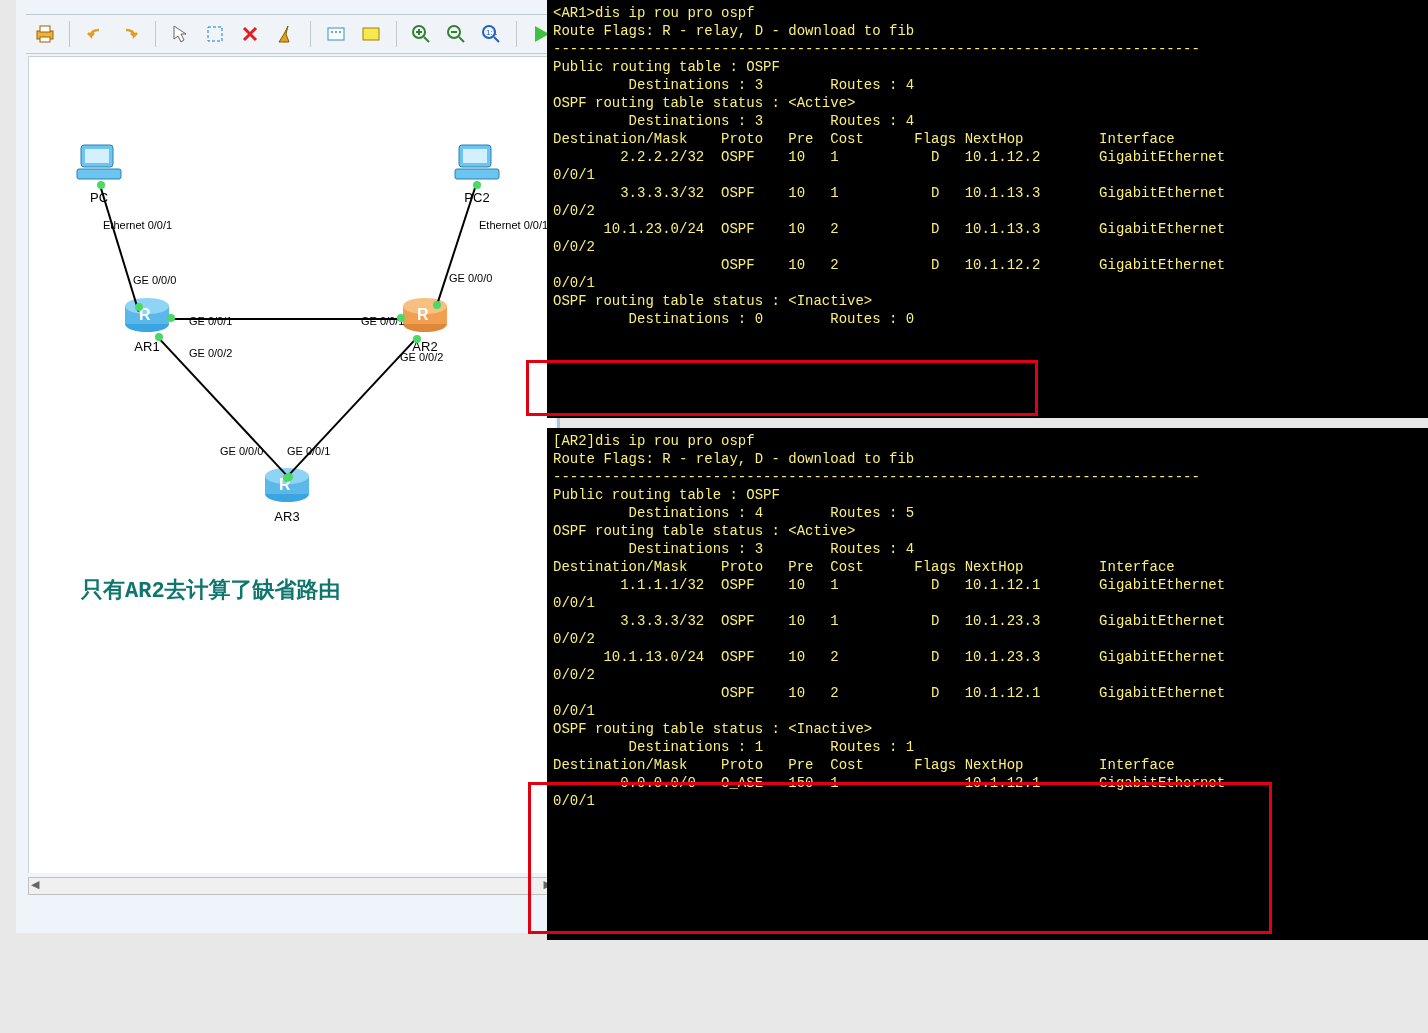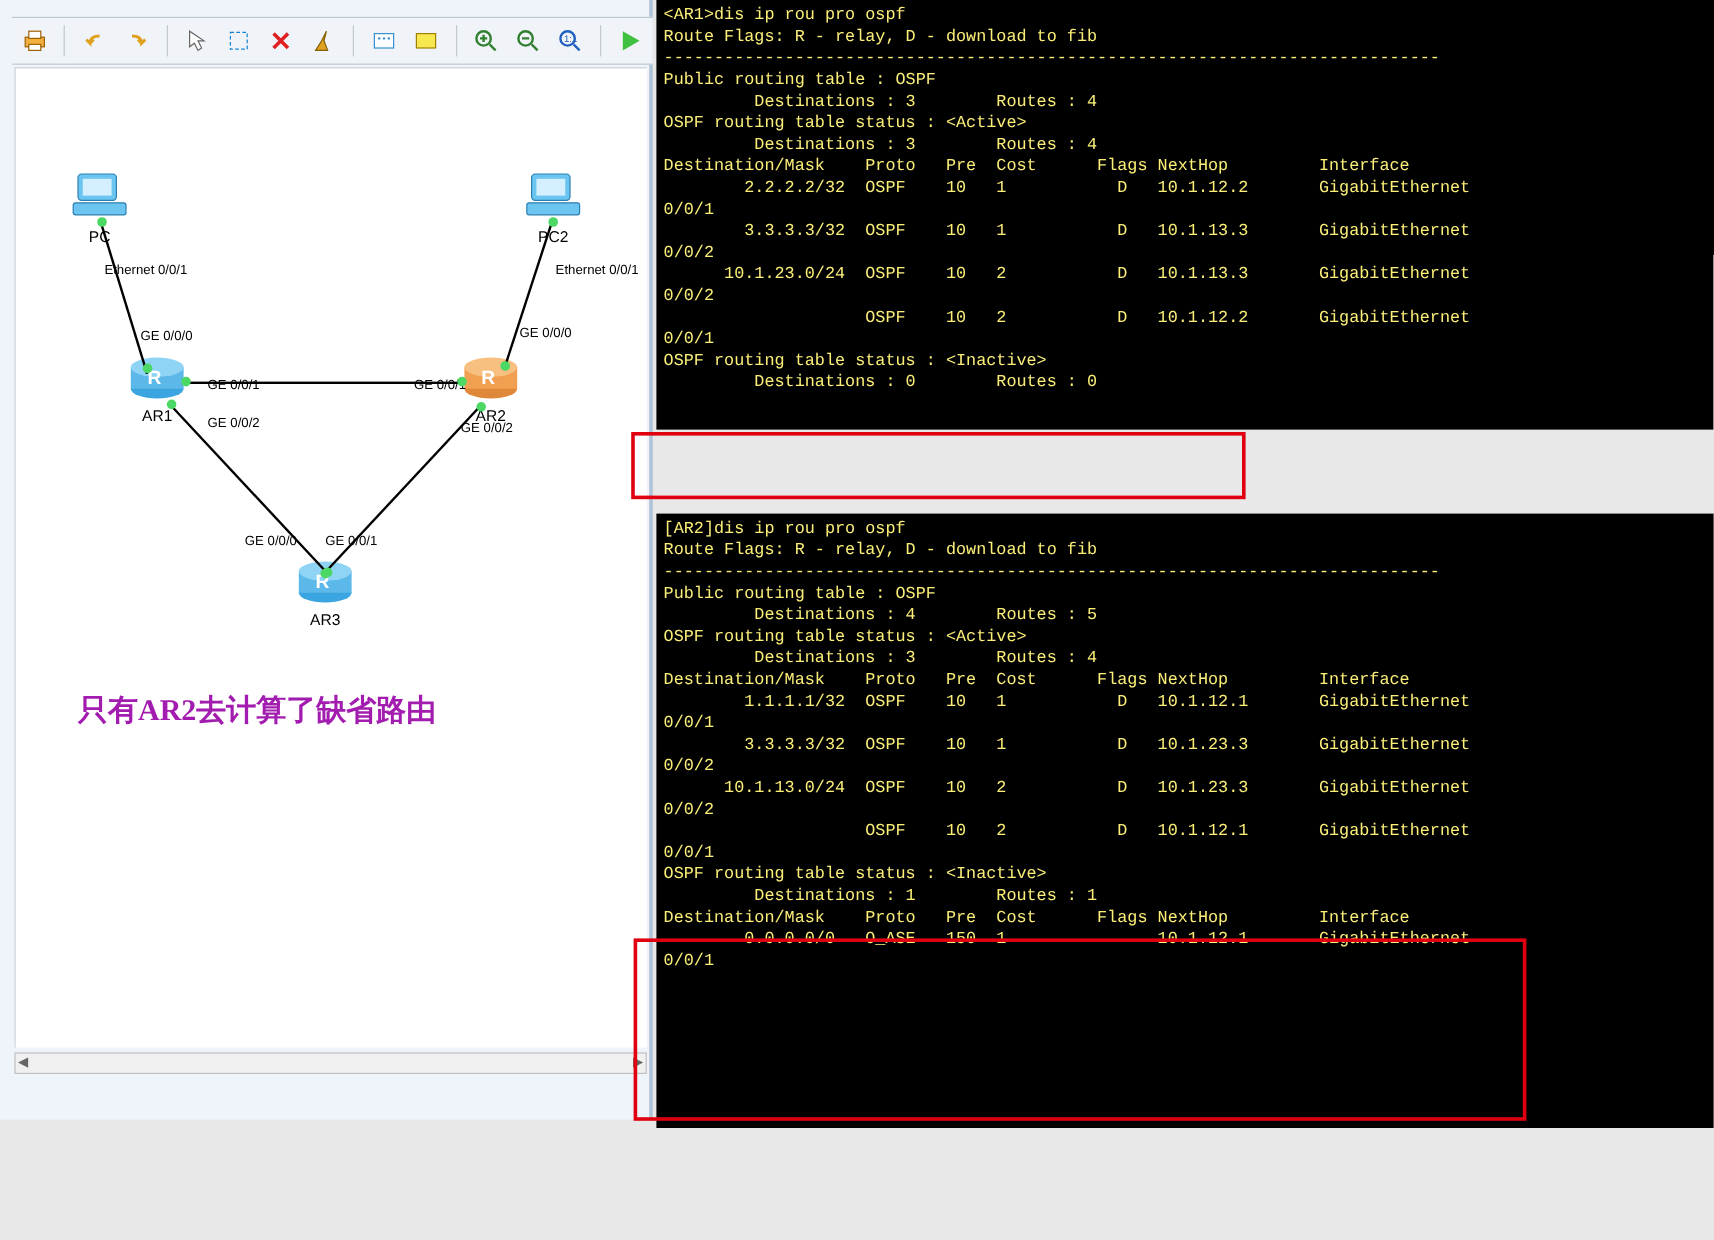--- a/index.html
+++ b/index.html
@@ -1,32 +1,32 @@
 <!DOCTYPE html>
 <html><head>
 <meta charset="utf-8">
 <style>
 * { box-sizing: border-box; margin: 0; padding: 0; }
 body { font-family: sans-serif; background: #e8e8e8; width: 1428px; height: 1033px; overflow: hidden; position: relative; }
-.left-panel { position: absolute; left: 0; top: 0; width: 544px; height: 933px; background: #eef4fa; border-right: 3px solid #b0c4d8; }
+.left-panel { position: absolute; left: 16px; top: 0; width: 544px; height: 933px; background: #eef4fa; border-right: 3px solid #b0c4d8; }
 .toolbar { position: absolute; left: 10px; top: 14px; width: 534px; height: 40px; background: #f0f4f8; border-top: 1px solid #c0c8d0; border-bottom: 1px solid #c0c8d0; display: flex; align-items: center; padding: 0 8px; gap: 14px; }
 .tool-btn { width: 24px; height: 24px; display: flex; align-items: center; justify-content: center; cursor: pointer; }
 .tool-sep { width: 1px; height: 26px; background: #c0c8d0; }
 .canvas-area { position: absolute; left: 12px; top: 56px; right: 2px; bottom: 60px; background: #fff; border-left: 1px solid #c8d0d8; border-top: 1px solid #c8d0d8; }
 .scroll-h { position: absolute; left: 12px; right: 2px; bottom: 38px; height: 18px; background: #f0f0f0; border: 1px solid #c0c0c0; }
 .scroll-h::before { content: '◀'; position: absolute; left: 2px; top: 0; font-size: 11px; color: #666; }
 .scroll-h::after { content: '▶'; position: absolute; right: 2px; top: 0; font-size: 11px; color: #666; }
 .device { position: absolute; text-align: center; font-size: 13px; }
 .pc-icon { width: 48px; height: 42px; }
 .router-icon { width: 48px; height: 40px; }
 .dev-label { margin-top: 2px; color: #000; }
 .iface-label { position: absolute; font-size: 11px; color: #000; white-space: nowrap; }
 .link { position: absolute; background: #000; transform-origin: 0 0; height: 2px; }
 .link-end { position: absolute; width: 8px; height: 8px; border-radius: 50%; background: #4bd864; transform: translate(-50%, -50%); }
-.annotation { position: absolute; color: #a21caf; font-family: Liberation Serif, serif; font-size: 25px; font-weight: bold; }
+.annotation { position: absolute; color: #0f766e; font-family: Liberation Mono, monospace; font-size: 22px; font-weight: bold; }
 .term { position: absolute; background: #000; color: #fbef78; font-family: "Courier New", monospace; font-size: 14px; line-height: 18px; white-space: pre; padding: 4px 6px; overflow: hidden; }
 .highlight-box { position: absolute; border: 3px solid #e00010; pointer-events: none; }
 </style>
 </head>
 <body>
 
 <div class="left-panel">
 
   <div class="toolbar">
     <div class="tool-btn">
@@ -188,21 +188,21 @@
     <div class="link-end" style="left:260px; top:420px;"></div>
     <div class="link-end" style="left:388px; top:282px;"></div>
     <div class="link-end" style="left:258px; top:421px;"></div>
 
     <div class="annotation" style="left:52px; top:518px;">只有AR2去计算了缺省路由</div>
   </div>
 
   <div class="scroll-h"></div>
 </div>
 
-<div class="term" style="left:547px; top:0; width:881px; height:358px;">&lt;AR1&gt;dis ip rou pro ospf
+<div class="term" style="left:547px; top:0; width:881px; height:418px;">&lt;AR1&gt;dis ip rou pro ospf
 Route Flags: R - relay, D - download to fib
 -----------------------------------------------------------------------------
 Public routing table : OSPF
          Destinations : 3        Routes : 4
 OSPF routing table status : &lt;Active&gt;
          Destinations : 3        Routes : 4
 Destination/Mask    Proto   Pre  Cost      Flags NextHop         Interface
         2.2.2.2/32  OSPF    10   1           D   10.1.12.2       GigabitEthernet
 0/0/1
         3.3.3.3/32  OSPF    10   1           D   10.1.13.3       GigabitEthernet

